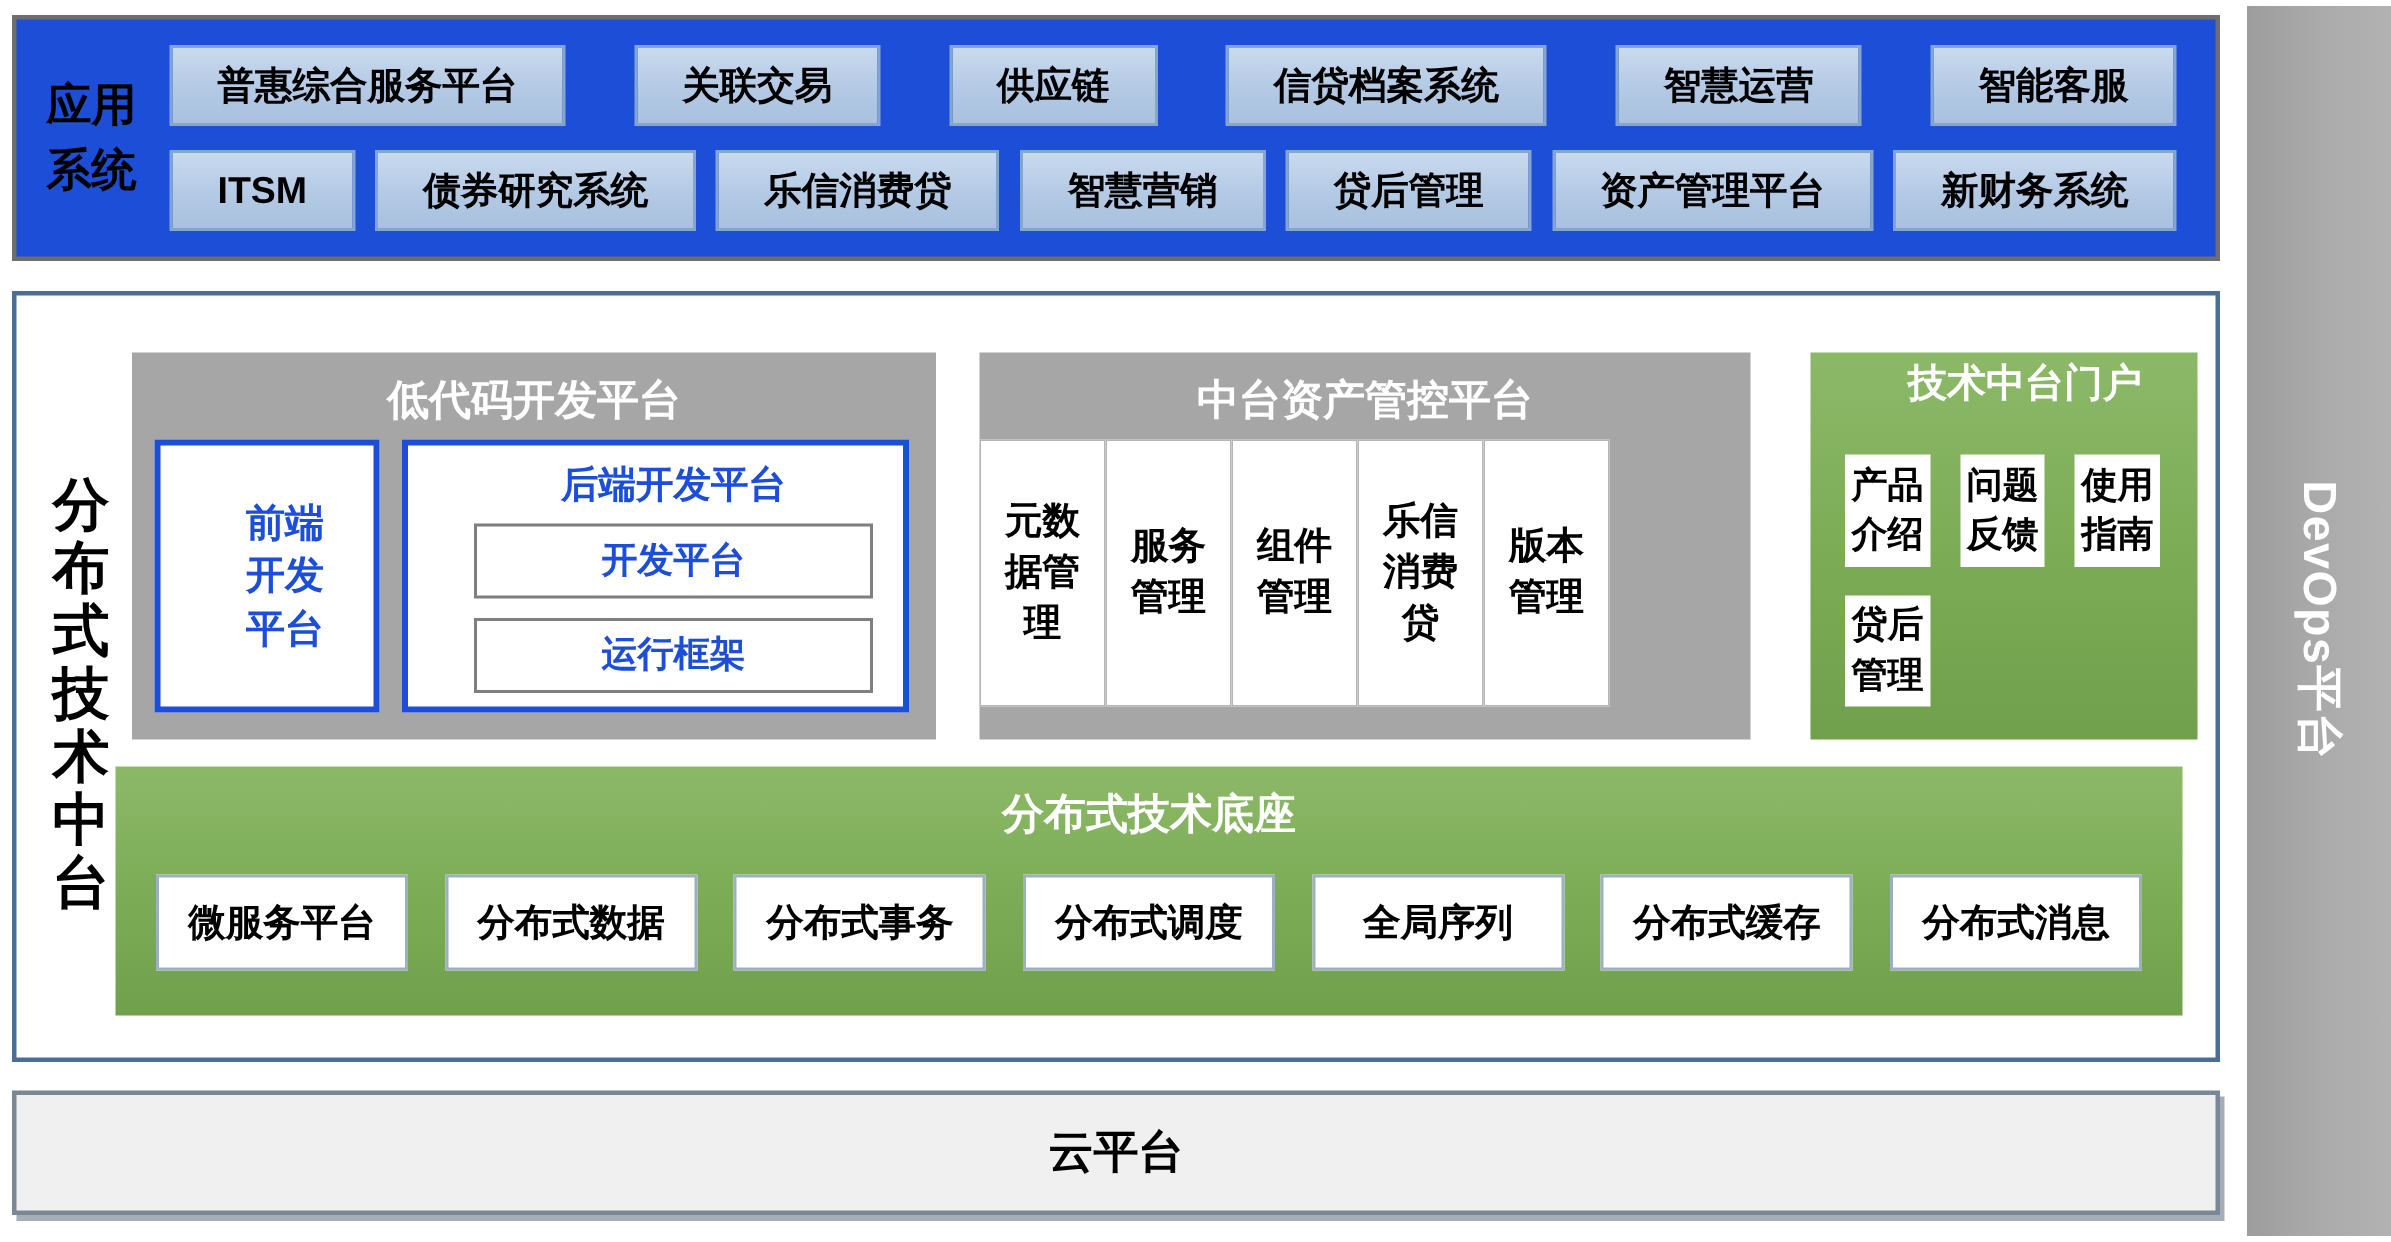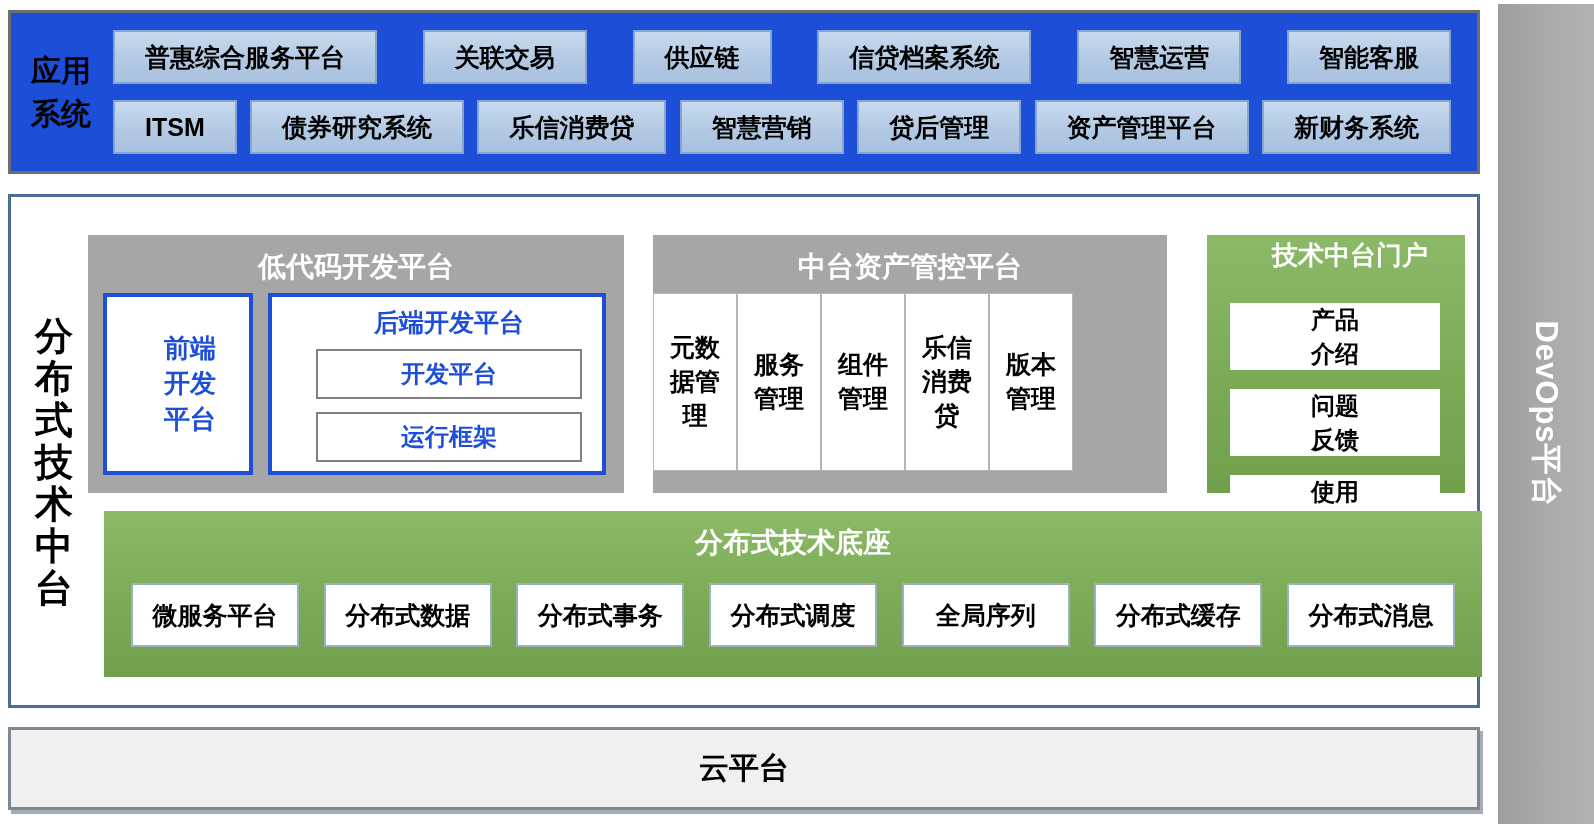--- a/index.html
+++ b/index.html
@@ -90,30 +90,30 @@
   .asset-col span { display:block; max-width:54px; word-break:break-all; line-height:1.35; }
 
   .panel-green {
     position:absolute; color:#fff;
     background:linear-gradient(180deg,#8cb968 0%,#7bab55 55%,#71a04c 100%);
   }
   .portal { left:1196px; top:38px; width:258px; height:258px; }
   .portal-header { font-size:26px; padding-top:3px;margin-left:28px; }
   .portal-grid {
     position:absolute; left:23px; right:25px; top:68px; bottom:22px;
-    display:grid; grid-template-columns:1fr; grid-template-rows:1fr 1fr;
+    display:grid; grid-template-columns:1fr 1fr 1fr; grid-template-rows:1fr 1fr;
     column-gap:20px; row-gap:19px;
   }
   .portal-cell {
     background:#fff; color:#000; display:flex; align-items:center; justify-content:center;
     font-size:24px; font-weight:bold; text-align:center;
   }
   .portal-cell span { display:block; width:52px; word-break:break-all; line-height:1.4; }
 
-  .base { left:93px; top:314px; width:1378px; height:166px; }
+  .base { left:66px; top:314px; width:1378px; height:166px; }
   .base-row {
     margin-top:21px; padding:0 27px; display:flex; justify-content:space-between;
   }
   .base-box {
     min-width:168px; height:64px; line-height:60px; padding:0 16px;
     background:#fff; border:2px solid #9db0bf; color:#000;
     font-size:25px; font-weight:bold; text-align:center;
   }
 
   

